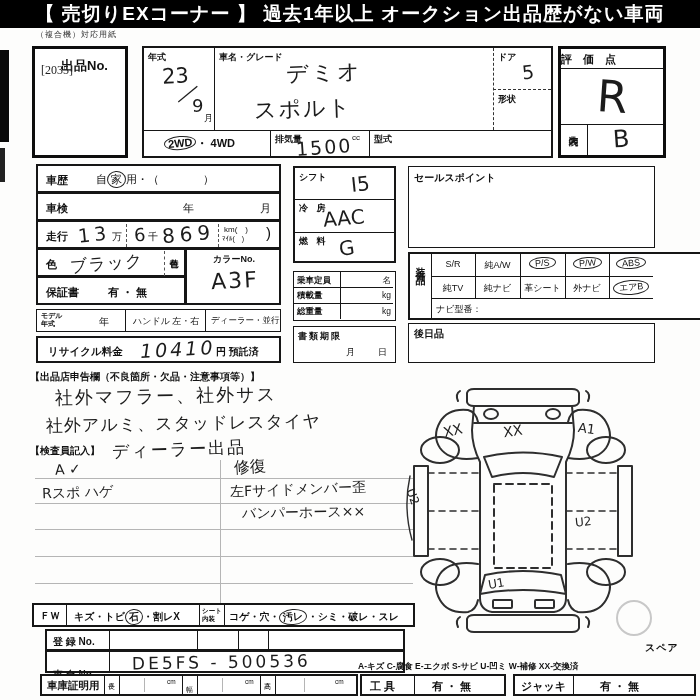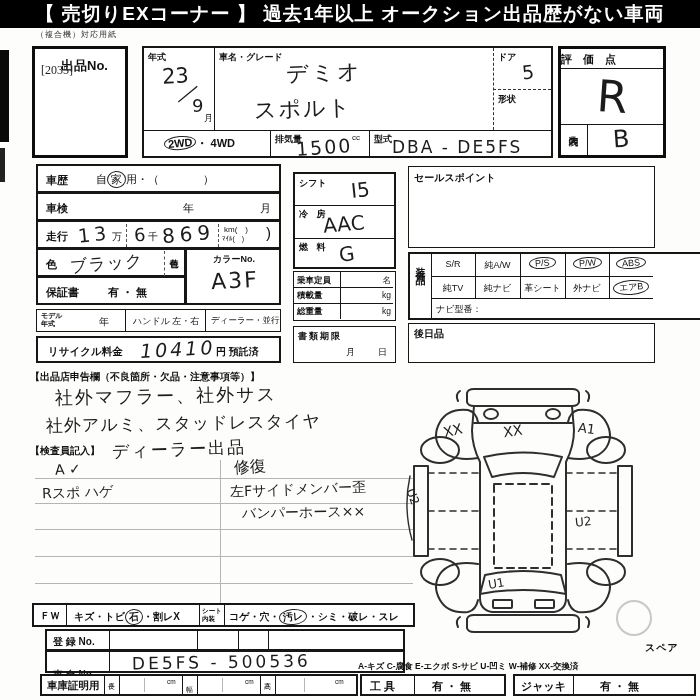--- a/index.html
+++ b/index.html
@@ -64,21 +64,20 @@
   <div class="abs hw" style="left:378px;top:13px;font-size:19px;transform:rotate(-6deg);">5</div>
   <div class="abs lbl" style="left:354px;top:45px;font-size:9px;">形状</div>
 
   <div class="abs" style="left:20px;top:88px;font-size:11px;font-weight:bold;">
     <span class="circ2">2WD</span><span>・ 4WD</span>
   </div>
   <div class="abs lbl" style="left:131px;top:85px;font-size:9px;">排気量</div>
   <div class="abs" style="left:208px;top:85px;font-size:8px;">cc</div>
   <div class="abs hw" style="left:152px;top:88px;font-size:19px;transform:rotate(-4deg);letter-spacing:2px;">1500</div>
   <div class="abs lbl" style="left:230px;top:85px;font-size:9px;">型式</div>
-  <div class="abs hw" style="left:248px;top:89px;font-size:17px;letter-spacing:2px;">DBA - DE5FS</div>
 </div>
 
 <div class="abs bb" style="left:558px;top:46px;width:108px;height:112px;">
   <div class="abs lbl" style="left:0;top:3px;width:102px;font-size:11px;letter-spacing:4px;">評 価 点</div>
   <div class="thin-h" style="left:0;top:19px;width:102px;"></div>
   <div class="abs hw" style="left:36px;top:22px;font-size:44px;transform:rotate(4deg);">R</div>
   <div class="thin-h" style="left:0;top:75px;width:102px;"></div>
   <div class="thin-v" style="left:26px;top:75px;height:31px;"></div>
   <div class="abs lbl vtext" style="left:7px;top:79px;font-size:10px;">内装</div>
   <div class="abs hw" style="left:52px;top:76px;font-size:24px;transform:rotate(-4deg);">B</div>
@@ -134,21 +133,21 @@
   <div class="thin-v" style="left:168px;top:0;height:21px;"></div>
   <div class="abs" style="left:174px;top:5px;font-size:8.5px;">ディーラー・並行</div>
 </div>
 
 <div class="abs b" style="left:36px;top:336px;width:245px;height:27px;">
   <div class="abs lbl" style="left:10px;top:7px;font-size:10.5px;">リサイクル料金</div>
   <div class="abs hw" style="left:102px;top:0px;font-size:19px;font-style:italic;letter-spacing:3px;transform:rotate(-3deg);">10410</div>
   <div class="abs" style="left:178px;top:7px;font-size:10px;font-weight:bold;">円 預託済</div>
 </div>
 
-<div class="abs b" style="left:293px;top:172px;width:103px;height:97px;">
+<div class="abs b" style="left:293px;top:166px;width:103px;height:97px;">
   <div class="abs lbl" style="left:4px;top:3px;font-size:9px;">シフト</div>
   <div class="abs hw" style="left:56px;top:4px;font-size:20px;transform:rotate(-6deg);">I5</div>
   <div class="thin-h" style="left:0;top:31px;width:99px;"></div>
   <div class="abs lbl" style="left:4px;top:34px;font-size:9px;letter-spacing:3px;">冷 房</div>
   <div class="abs hw" style="left:28px;top:38px;font-size:20px;transform:rotate(-5deg);">AAC</div>
   <div class="thin-h" style="left:0;top:64px;width:99px;"></div>
   <div class="abs lbl" style="left:4px;top:67px;font-size:9px;letter-spacing:3px;">燃 料</div>
   <div class="abs hw" style="left:44px;top:68px;font-size:20px;transform:rotate(-8deg);">G</div>
 </div>
 

